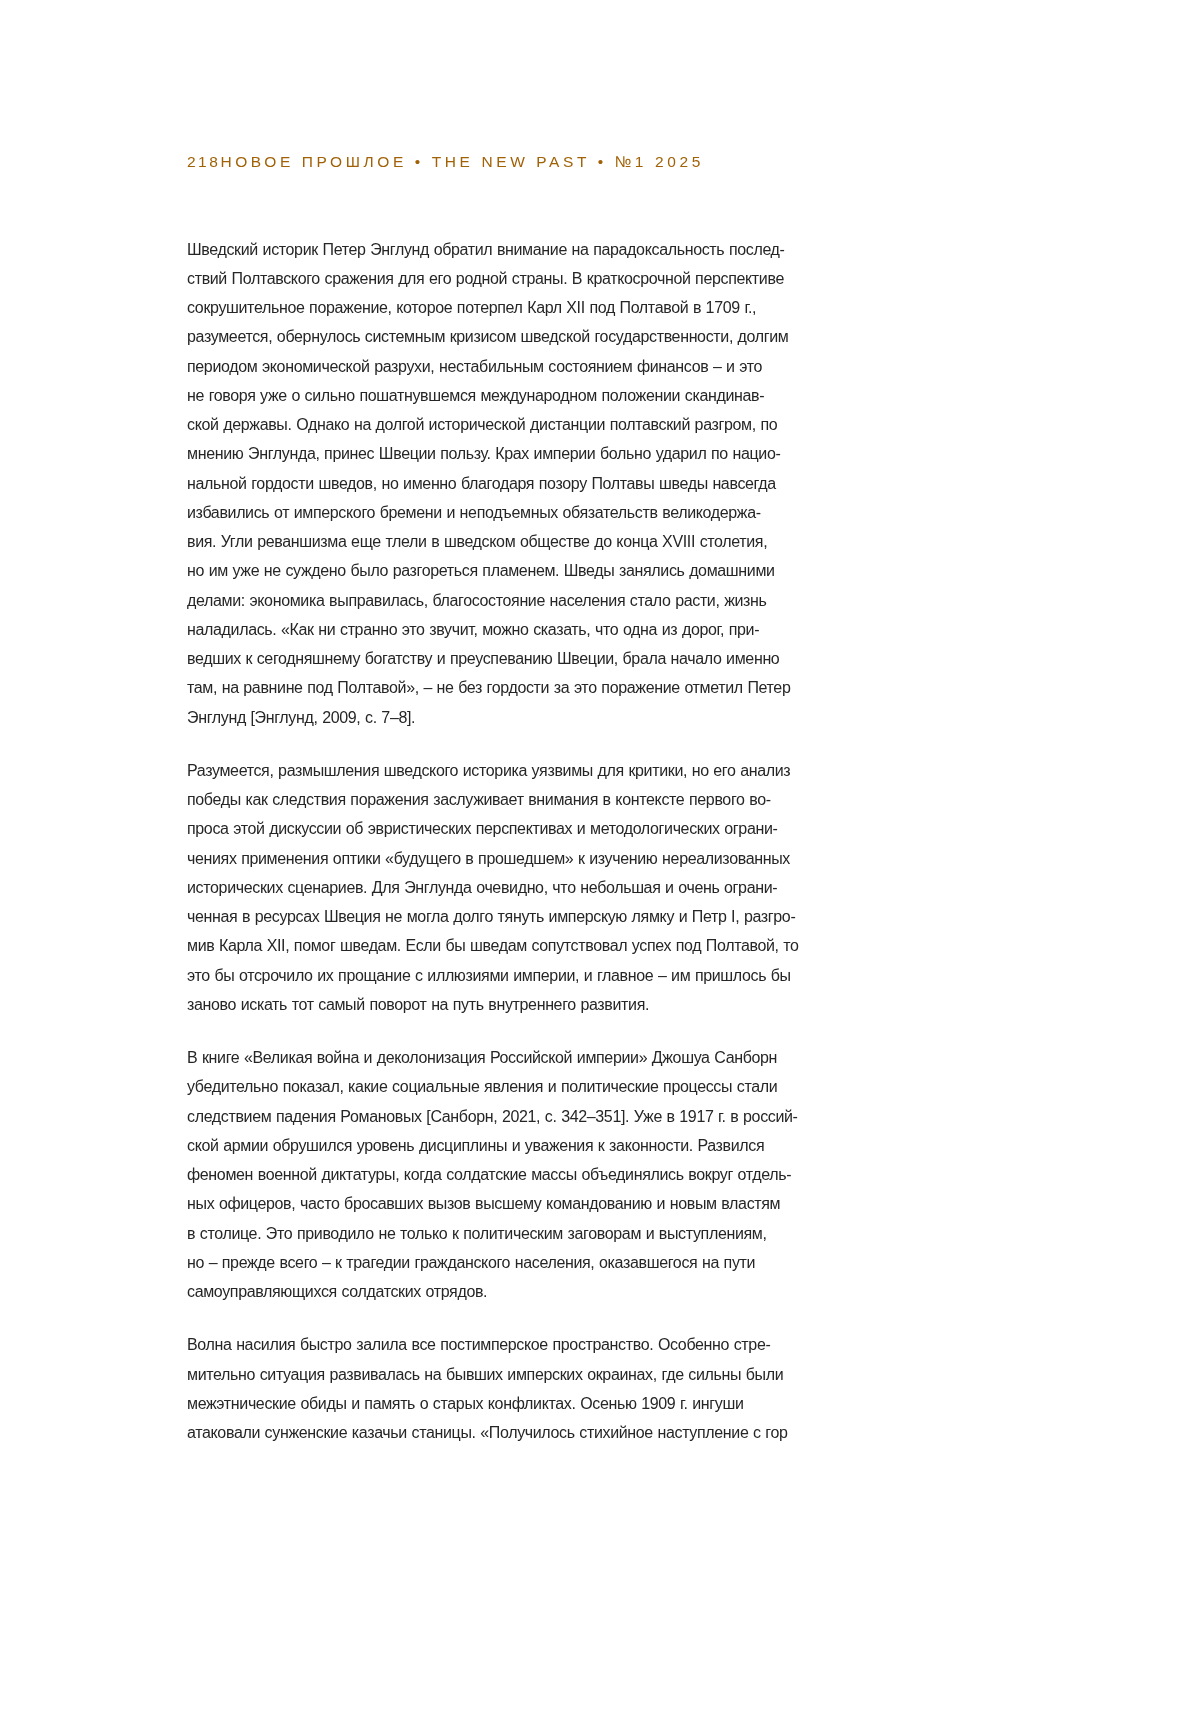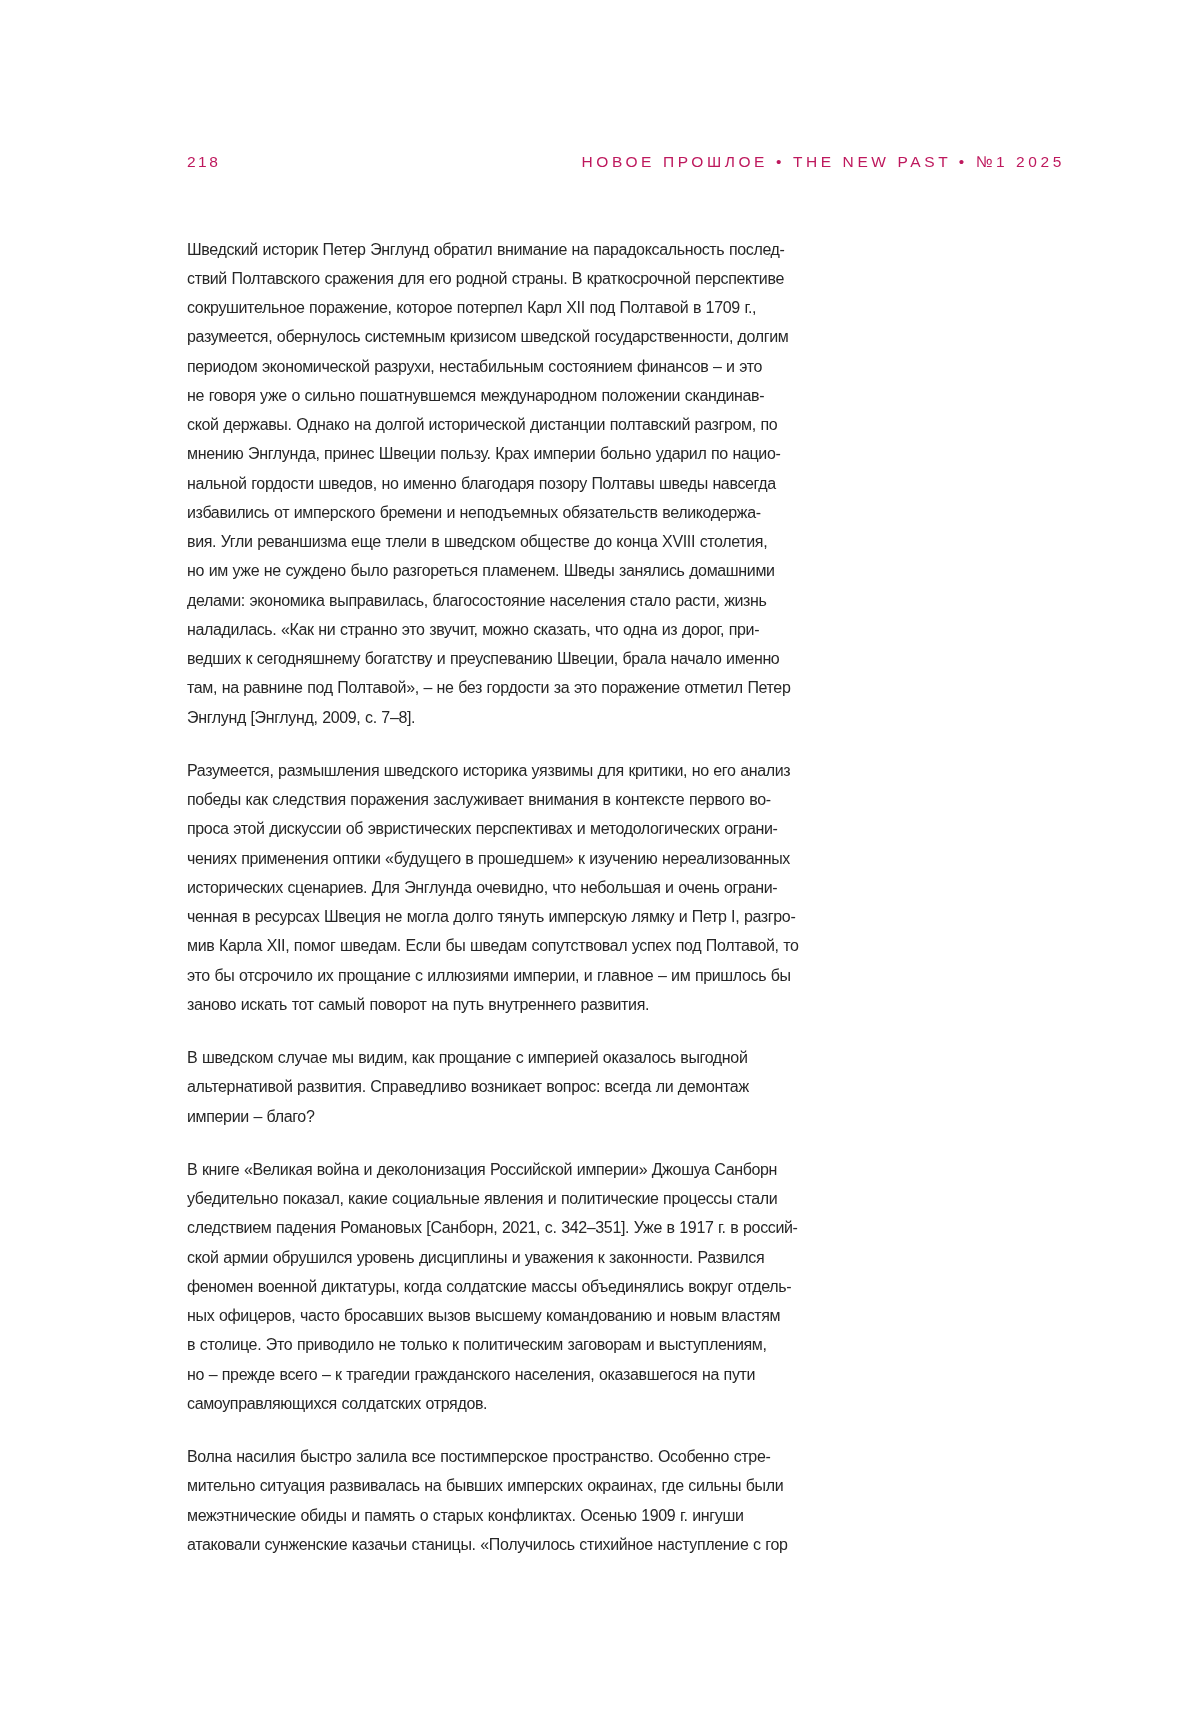--- a/index.html
+++ b/index.html
@@ -9,25 +9,24 @@
     height: 1714px;
     background: #ffffff;
     box-sizing: border-box;
     padding: 153px 135px 0 187px;
     font-family: "Liberation Sans", sans-serif;
     color: #262626;
     overflow: hidden;
   }
   .page-header {
     display: flex;
-    justify-content: space-between;
     align-items: baseline;
     font-size: 15.5px;
     line-height: 1.2;
-    color: #be185d;
+    color: #a16207;
   }
   .page-number {
     letter-spacing: 2.5px;
     font-weight: 400;
   }
   .journal-title {
     letter-spacing: 3.6px;
     font-weight: 400;
     text-align: right;
     white-space: nowrap;
@@ -74,23 +73,20 @@
 Энглунд [Энглунд, 2009, с. 7–8].</p>
     <p>Разумеется, размышления шведского историка уязвимы для критики, но его анализ
 победы как следствия поражения заслуживает внимания в контексте первого во-
 проса этой дискуссии об эвристических перспективах и методологических ограни-
 чениях применения оптики «будущего в прошедшем» к изучению нереализованных
 исторических сценариев. Для Энглунда очевидно, что небольшая и очень ограни-
 ченная в ресурсах Швеция не могла долго тянуть имперскую лямку и Петр I, разгро-
 мив Карла XII, помог шведам. Если бы шведам сопутствовал успех под Полтавой, то
 это бы отсрочило их прощание с иллюзиями империи, и главное – им пришлось бы
 заново искать тот самый поворот на путь внутреннего развития.</p>
-    <p>В шведском случае мы видим, как прощание с империей оказалось выгодной
-альтернативой развития. Справедливо возникает вопрос: всегда ли демонтаж
-империи – благо?</p>
     <p>В книге «Великая война и деколонизация Российской империи» Джошуа Санборн
 убедительно показал, какие социальные явления и политические процессы стали
 следствием падения Романовых [Санборн, 2021, с. 342–351]. Уже в 1917 г. в россий-
 ской армии обрушился уровень дисциплины и уважения к законности. Развился
 феномен военной диктатуры, когда солдатские массы объединялись вокруг отдель-
 ных офицеров, часто бросавших вызов высшему командованию и новым властям
 в столице. Это приводило не только к политическим заговорам и выступлениям,
 но – прежде всего – к трагедии гражданского населения, оказавшегося на пути
 самоуправляющихся солдатских отрядов.</p>
     <p>Волна насилия быстро залила все постимперское пространство. Особенно стре-

